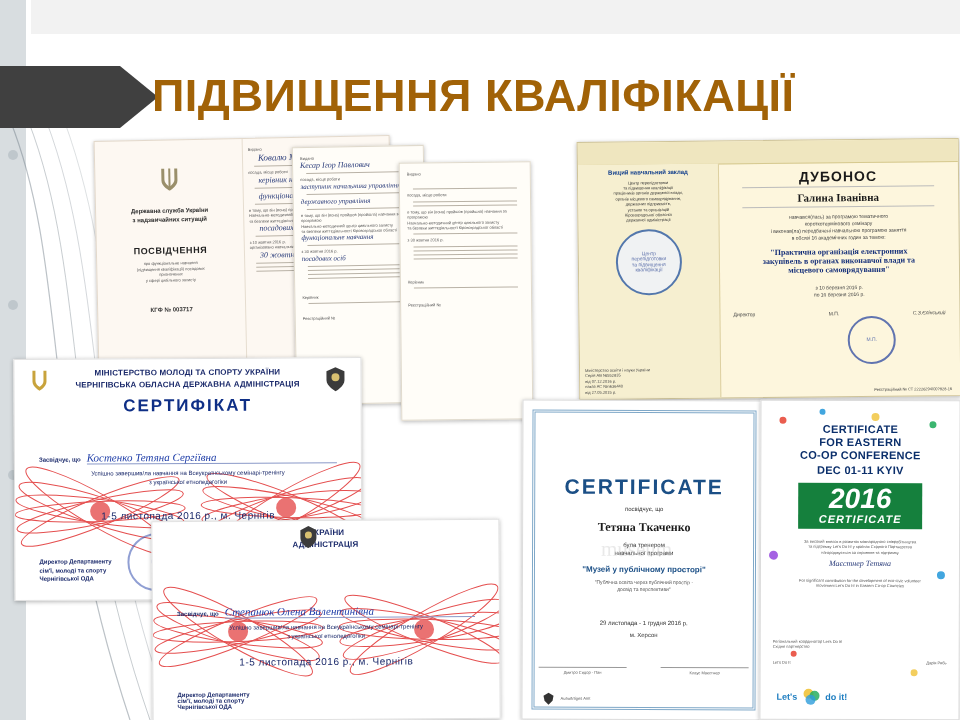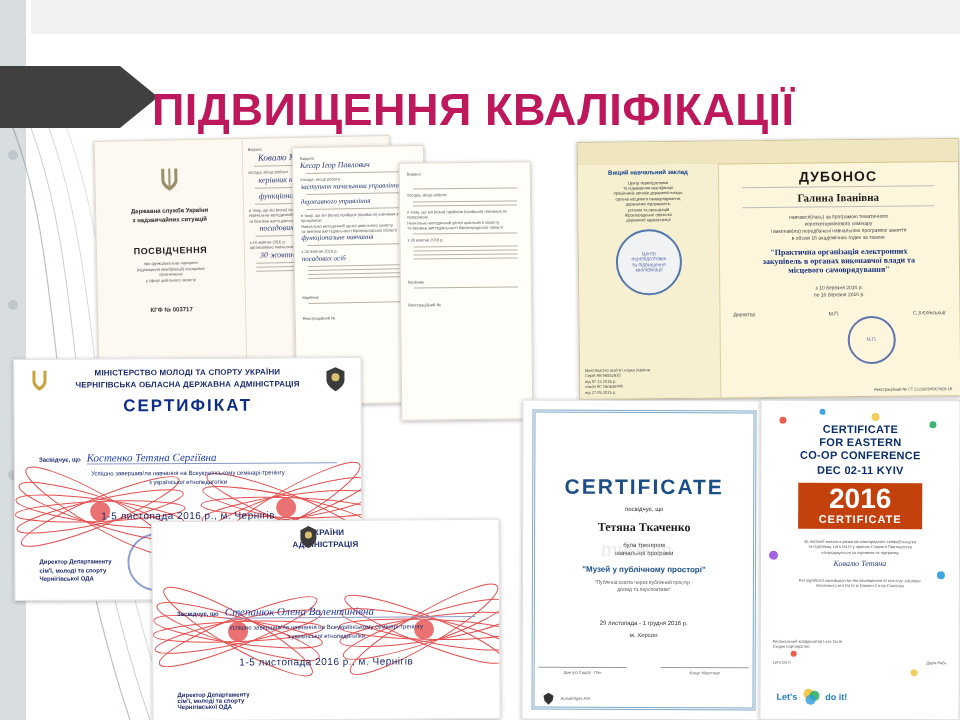--- a/index.html
+++ b/index.html
@@ -55,25 +55,25 @@
 
   
   .title-arrow {
     position: absolute;
     left: 0; top: 66px;
     width: 160px; height: 62px;
   }
   .title-text {
     position: absolute;
     left: 152px;
-    top: 84px;
+    top: 70px;
     font-size: 45px;
     font-weight: bold;
     letter-spacing: 0.5px;
-    color: #be185d;
+    color: #a16207;
     white-space: nowrap;
     font-family: "Liberation Sans", sans-serif;
   }
 
   
   .scan {
     position: absolute;
     background: #ffffff;
     box-shadow: 0 1px 4px rgba(0,0,0,.30);
     overflow: hidden;
@@ -217,24 +217,25 @@
     text-align: center;
     font-size: 11px;
     font-weight: bold;
     color: #0b2f6b;
     line-height: 1.18;
     letter-spacing: .3px;
   }
   .conf-badge {
     margin: 6px auto 0;
     width: 124px;
-    background: #c2410c;
+    background: #15803d;
     color: #ffffff;
     text-align: center;
     padding: 2px 0 4px;
+    font-style: italic;
   }
   .conf-badge .yr { font-size: 28px; font-weight: bold; line-height: 1; }
   .conf-badge .cw { font-size: 11px; font-weight: bold; letter-spacing: 1px; }
   .conf-dot {
     position: absolute; border-radius: 50%; opacity: .9;
   }
 
   .tiny { font-size: 4px; color: #555; line-height: 1.35; }
   .tiny6 { font-size: 5px; color: #444; line-height: 1.4; }
   .tiny7 { font-size: 6px; color: #333; line-height: 1.45; }
@@ -551,33 +552,33 @@
     <div class="conf-dot" style="left:168px;top:20px;width:7px;height:7px;background:#27ae60;"></div>
     <div class="conf-dot" style="left:8px;top:150px;width:9px;height:9px;background:#9b51e0;"></div>
     <div class="conf-dot" style="left:176px;top:170px;width:8px;height:8px;background:#2d9cdb;"></div>
     <div class="conf-dot" style="left:30px;top:250px;width:6px;height:6px;background:#e84b3c;"></div>
     <div class="conf-dot" style="left:150px;top:268px;width:7px;height:7px;background:#f2c94c;"></div>
 
     <div class="conf-head" style="margin-top:22px;padding:0 10px;">
       <div>CERTIFICATE</div>
       <div>FOR EASTERN</div>
       <div>CO-OP CONFERENCE</div>
-      <div style="margin-top:2px;">DEC  02-11  KYIV</div>
+      <div style="margin-top:2px;">DEC  01-11  KYIV</div>
     </div>
 
     <div class="conf-badge">
       <div class="yr">2016</div>
       <div class="cw">CERTIFICATE</div>
     </div>
 
     <div style="padding:10px 14px 0;">
       <div class="tiny center">За високий внесок в розвиток міжнародного співробітництва</div>
       <div class="tiny center">та підтримку Let's Do It! у країнах Східного Партнерства</div>
       <div class="tiny center">нагороджується за сприяння та підтримку</div>
-      <div class="hand" style="font-size:8px;text-align:center;margin-top:4px;">Ковалю Тетяна</div>
+      <div class="hand" style="font-size:8px;text-align:center;margin-top:4px;">Маєстнер Тетяна</div>
       <div class="tiny center" style="margin-top:10px;">For significant contribution for the development of eco-civic volunteer</div>
       <div class="tiny center">movement Let's Do It! in Eastern Co-op Countries</div>
     </div>
 
     <div style="position:absolute;left:12px;right:12px;bottom:54px;">
       <div class="tiny">Регіональний координатор Let's Do It!</div>
       <div class="tiny">Східне партнерство</div>
       <div style="display:flex;justify-content:space-between;margin-top:10px;">
         <div class="tiny">Let's Do It</div>
         <div class="tiny">Дарія Рябь</div>

